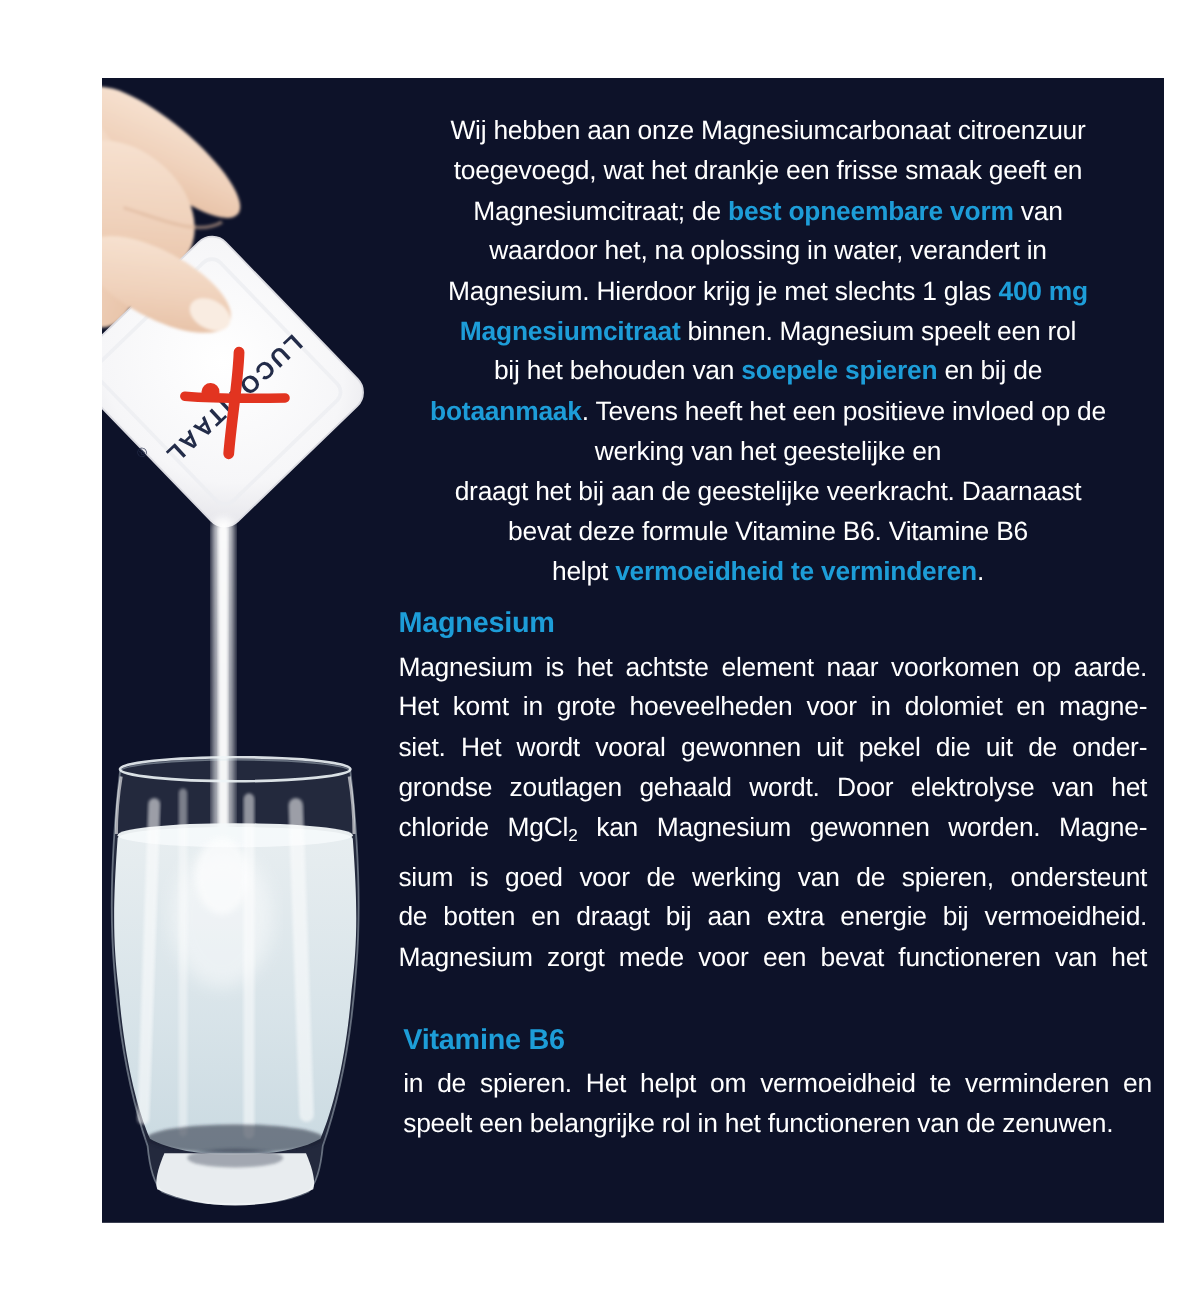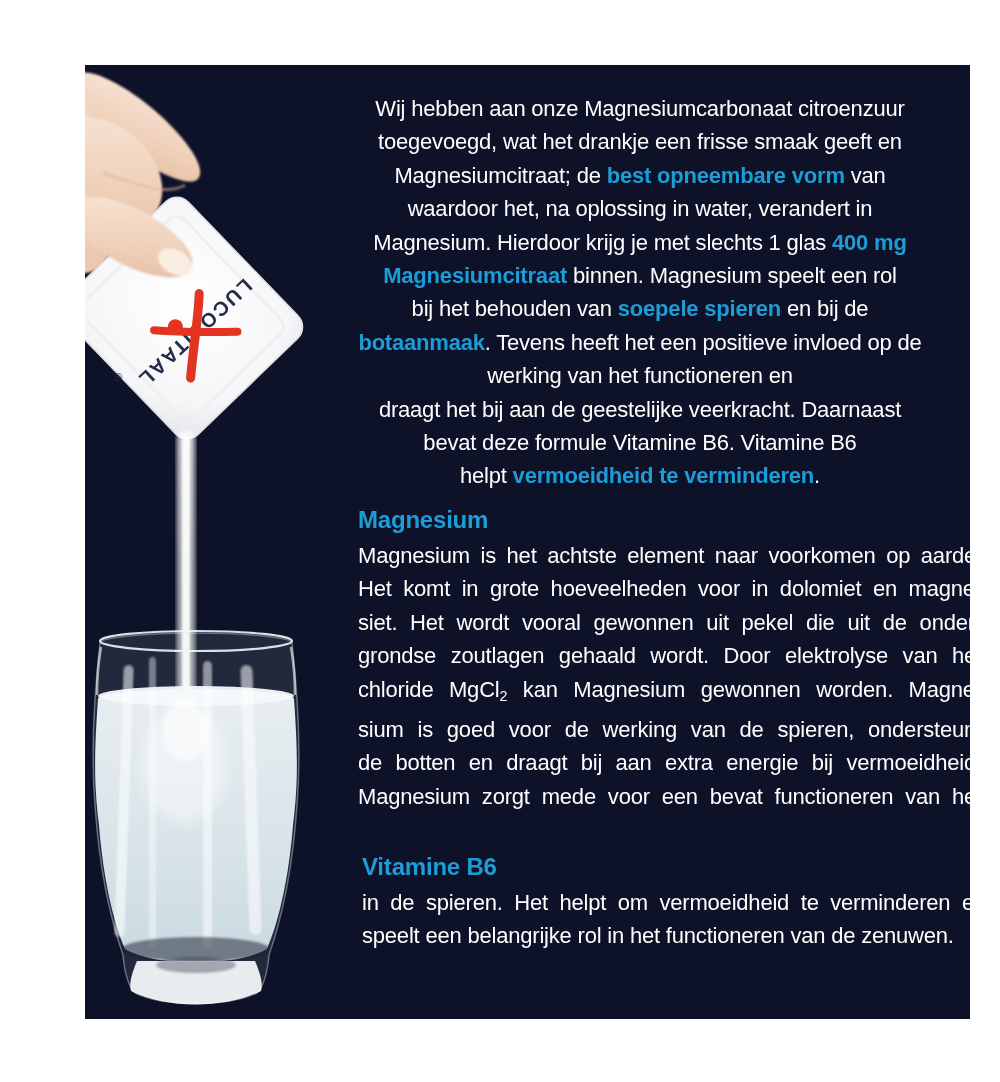--- a/index.html
+++ b/index.html
@@ -5,21 +5,21 @@
   :root{
     --panel-bg:#0d1229; --accent:#1d9dd8; --text:#ffffff; --brand-red:#e23420; --frame:#ffffff;
   }
   *{box-sizing:border-box;}
   html,body{margin:0;padding:0;}
   body{width:1000px;height:1082px;background:var(--frame);font-family:"Liberation Sans",sans-serif;}
   .canvas{position:relative;width:1000px;height:1082px;background:var(--frame);overflow:hidden;}
   .panel{position:absolute;left:85px;top:65px;width:885px;height:954px;background:var(--panel-bg);}
   .photo-svg{position:absolute;left:0;top:0;}
   .intro{position:absolute;left:238px;top:27px;width:634px;}
-  .sec{position:absolute;width:624px;margin-left:26px;}
+  .sec{position:absolute;width:624px;}
   .sec-mg{left:247px;top:438px;}
   .sec-b6{left:251px;top:785px;}
   .section-heading{font-size:24px;font-weight:bold;color:var(--accent);line-height:34px;margin-bottom:2px;letter-spacing:-0.2px;}
   .tline{font-size:22px;line-height:33.4px;color:var(--text);letter-spacing:-0.2px;white-space:normal;}
   .tcenter{text-align:center;}
   .tjust{text-align:justify;text-align-last:justify;}
   .tleft{text-align:left;}
   .hl{color:var(--accent);font-weight:bold;}
   .subsc{font-size:0.65em;vertical-align:-0.28em;}
 </style>
@@ -118,21 +118,21 @@
 
     <div class="intro">
         <div class="tline tcenter"><span>Wij hebben aan onze Magnesiumcarbonaat citroenzuur</span></div>
         <div class="tline tcenter"><span>toegevoegd, wat het drankje een frisse smaak geeft en</span></div>
         <div class="tline tcenter"><span>Magnesiumcitraat; de </span><span class="hl">best opneembare vorm</span><span> van</span></div>
         <div class="tline tcenter"><span>waardoor het, na oplossing in water, verandert in</span></div>
         <div class="tline tcenter"><span>Magnesium. Hierdoor krijg je met slechts 1 glas </span><span class="hl">400 mg</span></div>
         <div class="tline tcenter"><span class="hl">Magnesiumcitraat</span><span> binnen. Magnesium speelt een rol</span></div>
         <div class="tline tcenter"><span>bij het behouden van </span><span class="hl">soepele spieren</span><span> en bij de</span></div>
         <div class="tline tcenter"><span class="hl">botaanmaak</span><span>. Tevens heeft het een positieve invloed op de</span></div>
-        <div class="tline tcenter"><span>werking van het functioneren en</span></div>
+        <div class="tline tcenter"><span>werking van het geestelijke en</span></div>
         <div class="tline tcenter"><span>draagt het bij aan de geestelijke veerkracht. Daarnaast</span></div>
         <div class="tline tcenter"><span>bevat deze formule Vitamine B6. Vitamine B6</span></div>
         <div class="tline tcenter"><span>helpt </span><span class="hl">vermoeidheid te verminderen</span><span>.</span></div>
       </div>
 
     <div class="sec sec-mg">
       <div class="section-heading">Magnesium</div>
       <div>
           <div class="tline tjust"><span>Magnesium is het achtste element naar voorkomen op aarde.</span></div>
           <div class="tline tjust"><span>Het komt in grote hoeveelheden voor in dolomiet en magne-</span></div>

